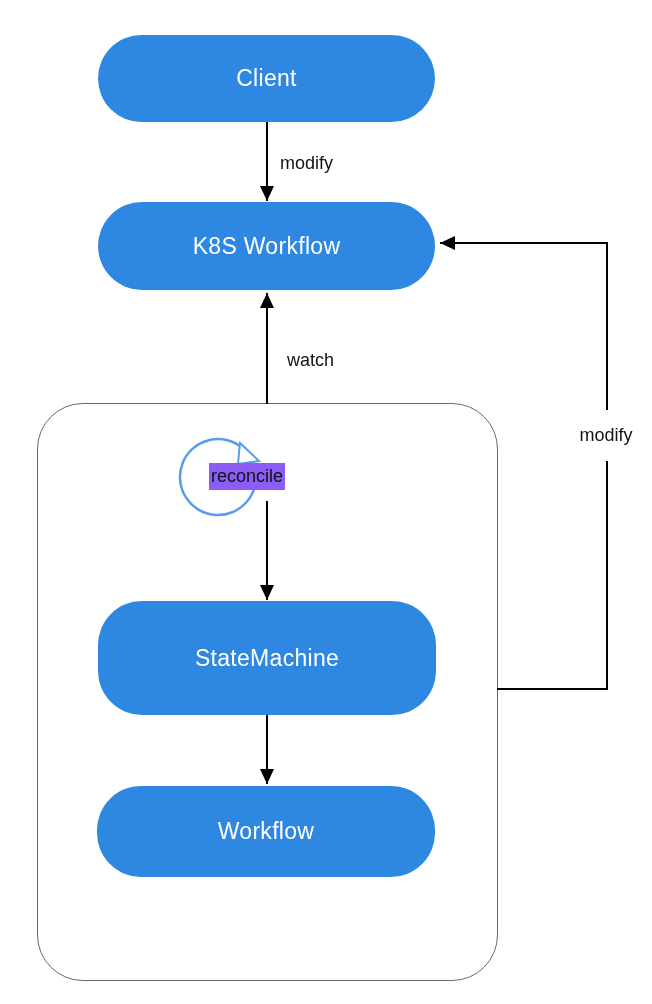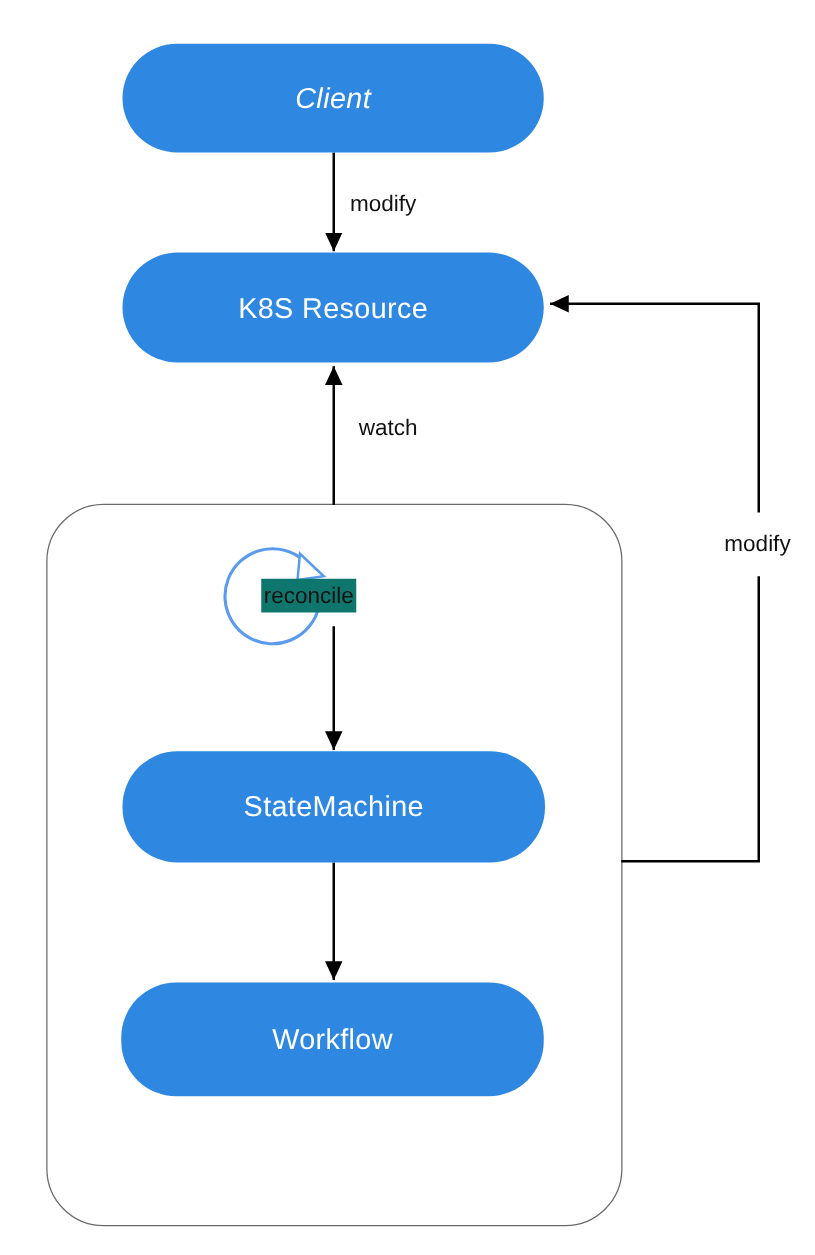--- a/index.html
+++ b/index.html
@@ -39,35 +39,35 @@
     background: #2e87e1;
     color: #ffffff;
     border-radius: 44px;
     display: flex;
     align-items: center;
     justify-content: center;
     font-size: 23px;
     letter-spacing: 0.3px;
     z-index: 2;
   }
-  .pill-client       { left: 98px; top: 35px;  width: 337px; height: 87px; font-style: italic; }
+  .pill-client       { left: 98px; top: 35px;  width: 337px; height: 87px; }
   .pill-k8s          { left: 98px; top: 202px; width: 337px; height: 88px; }
-  .pill-statemachine { left: 98px; top: 601px; width: 338px; height: 89px; }
+  .pill-statemachine { left: 98px; top: 601px; width: 338px; height: 114px; }
   .pill-workflow     { left: 97px; top: 786px; width: 338px; height: 91px; justify-content: center; }
   .edge-label {
     position: absolute;
     color: #121212;
     font-size: 18px;
     line-height: 27px;
     white-space: nowrap;
     z-index: 2;
   }
   .lbl-modify-top { left: 280px; top: 150px; }
-  .lbl-watch      { left: 287px; top: 329px; }
-  .lbl-reconcile  { left: 209px; top: 463px; background: #0f766e; padding: 0 2px; }
+  .lbl-watch      { left: 287px; top: 347px; }
+  .lbl-reconcile  { left: 209px; top: 463px; background: #8b5cf6; padding: 0 2px; }
   .lbl-modify-right {
     left: 558px;
     top: 410px;
     width: 96px;
     text-align: center;
     background: #ffffff;
     padding: 12px 0;
   }
 </style>
 </head>
@@ -98,21 +98,21 @@
       <path d="M 254.7 467.2 A 38 38 0 1 1 242.4 447.9" fill="none" stroke="#5b9bee" stroke-width="2.5"></path>
       <path d="M 259 461 L 240 443 L 238 464 Z" fill="#ffffff" stroke="#5b9bee" stroke-width="2" stroke-linejoin="miter"></path>
     </g>
   </svg>
 
   <div class="pill pill-client">
     <span>Client</span>
   </div>
 
   <div class="pill pill-k8s">
-    <span>K8S Resource</span>
+    <span>K8S Workflow</span>
   </div>
 
   <div class="pill pill-statemachine">
     <span>StateMachine</span>
   </div>
 
   <div class="pill pill-workflow">
     <span>Workflow</span>
   </div>
 

